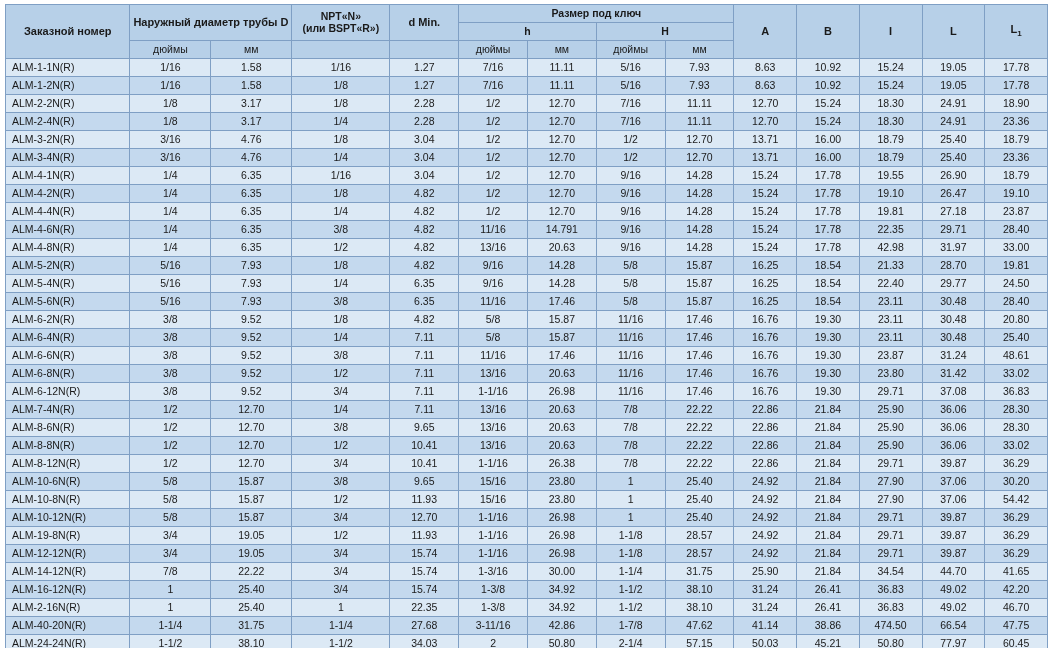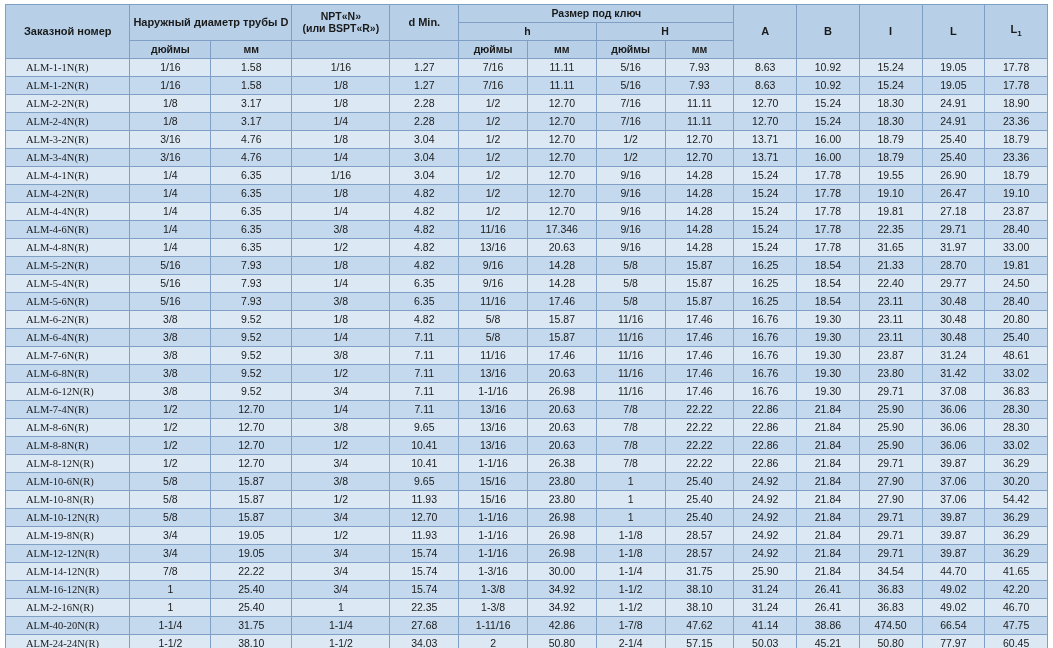--- a/index.html
+++ b/index.html
@@ -31,30 +31,29 @@
     height: 17px;
     line-height: 1.05;
     overflow: hidden;
   }
   thead th {
     background: #b7d0e8;
     font-weight: bold;
     font-size: 10.5px;
   }
   thead th.unit {
-    font-weight: bold;
+    font-weight: normal;
   }
   thead th.big {
     font-size: 11px;
   }
   tbody td.name {
     text-align: left;
-    padding-left: 20px;
+    padding-left: 6px;
     font-size: 10.5px;
-    font-family: Liberation Serif, serif;
   }
   tbody tr.odd td {
     background: #dce9f5;
   }
   tbody tr.even td {
     background: #c4d9ee;
   }
   
   col.c0 { width: 123px; }
   col.c1 { width: 80px; }
@@ -272,42 +271,42 @@
           <td>27.18</td>
           <td>23.87</td>
         </tr>
         <tr class="even">
           <td class="name">ALM-4-6N(R)</td>
           <td>1/4</td>
           <td>6.35</td>
           <td>3/8</td>
           <td>4.82</td>
           <td>11/16</td>
-          <td>17.346</td>
+          <td>14.791</td>
           <td>9/16</td>
           <td>14.28</td>
           <td>15.24</td>
           <td>17.78</td>
           <td>22.35</td>
           <td>29.71</td>
           <td>28.40</td>
         </tr>
         <tr class="odd">
           <td class="name">ALM-4-8N(R)</td>
           <td>1/4</td>
           <td>6.35</td>
           <td>1/2</td>
           <td>4.82</td>
           <td>13/16</td>
           <td>20.63</td>
           <td>9/16</td>
           <td>14.28</td>
           <td>15.24</td>
           <td>17.78</td>
-          <td>31.65</td>
+          <td>42.98</td>
           <td>31.97</td>
           <td>33.00</td>
         </tr>
         <tr class="even">
           <td class="name">ALM-5-2N(R)</td>
           <td>5/16</td>
           <td>7.93</td>
           <td>1/8</td>
           <td>4.82</td>
           <td>9/16</td>
@@ -378,21 +377,21 @@
           <td>15.87</td>
           <td>11/16</td>
           <td>17.46</td>
           <td>16.76</td>
           <td>19.30</td>
           <td>23.11</td>
           <td>30.48</td>
           <td>25.40</td>
         </tr>
         <tr class="odd">
-          <td class="name">ALM-7-6N(R)</td>
+          <td class="name">ALM-6-6N(R)</td>
           <td>3/8</td>
           <td>9.52</td>
           <td>3/8</td>
           <td>7.11</td>
           <td>11/16</td>
           <td>17.46</td>
           <td>11/16</td>
           <td>17.46</td>
           <td>16.76</td>
           <td>19.30</td>
@@ -623,21 +622,21 @@
           <td>36.83</td>
           <td>49.02</td>
           <td>46.70</td>
         </tr>
         <tr class="even">
           <td class="name">ALM-40-20N(R)</td>
           <td>1-1/4</td>
           <td>31.75</td>
           <td>1-1/4</td>
           <td>27.68</td>
-          <td>1-11/16</td>
+          <td>3-11/16</td>
           <td>42.86</td>
           <td>1-7/8</td>
           <td>47.62</td>
           <td>41.14</td>
           <td>38.86</td>
           <td>474.50</td>
           <td>66.54</td>
           <td>47.75</td>
         </tr>
         <tr class="odd">

